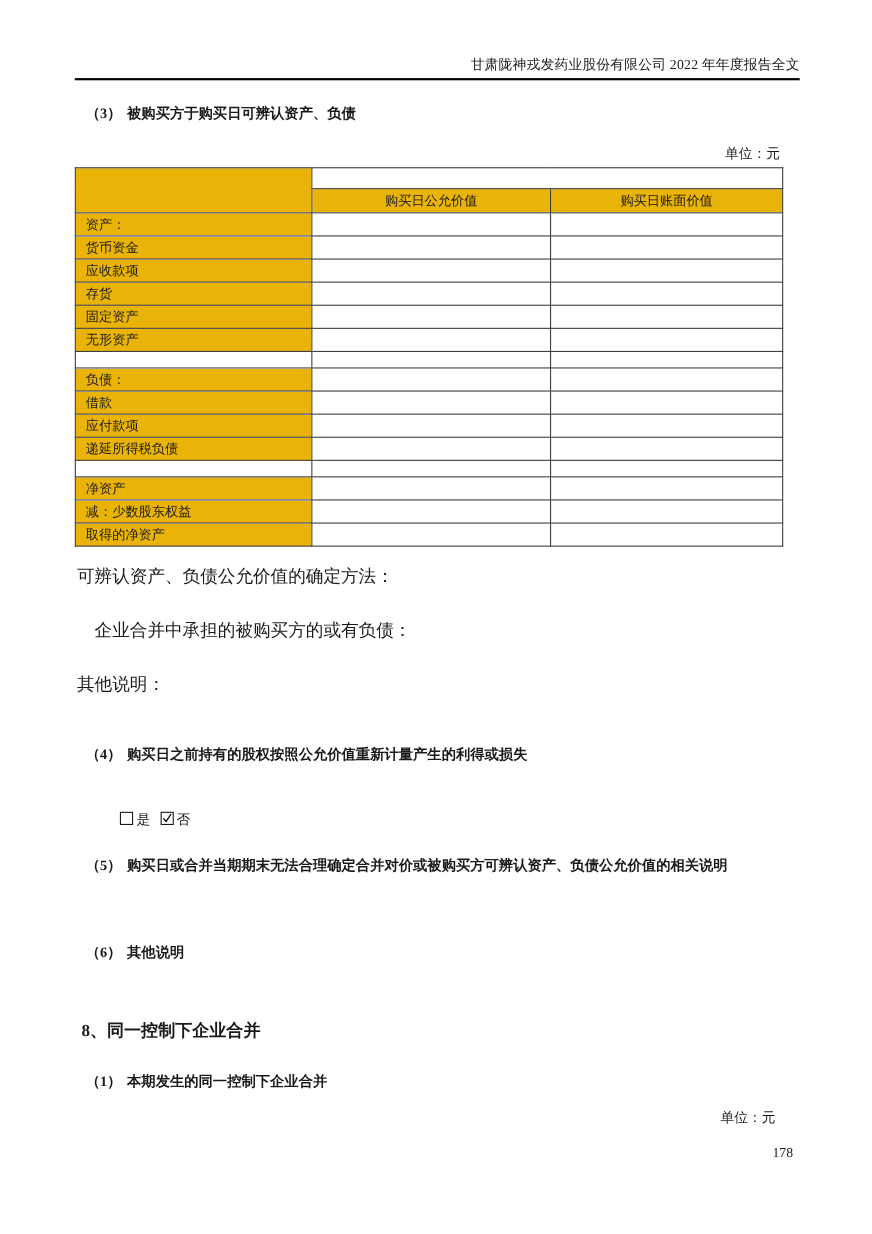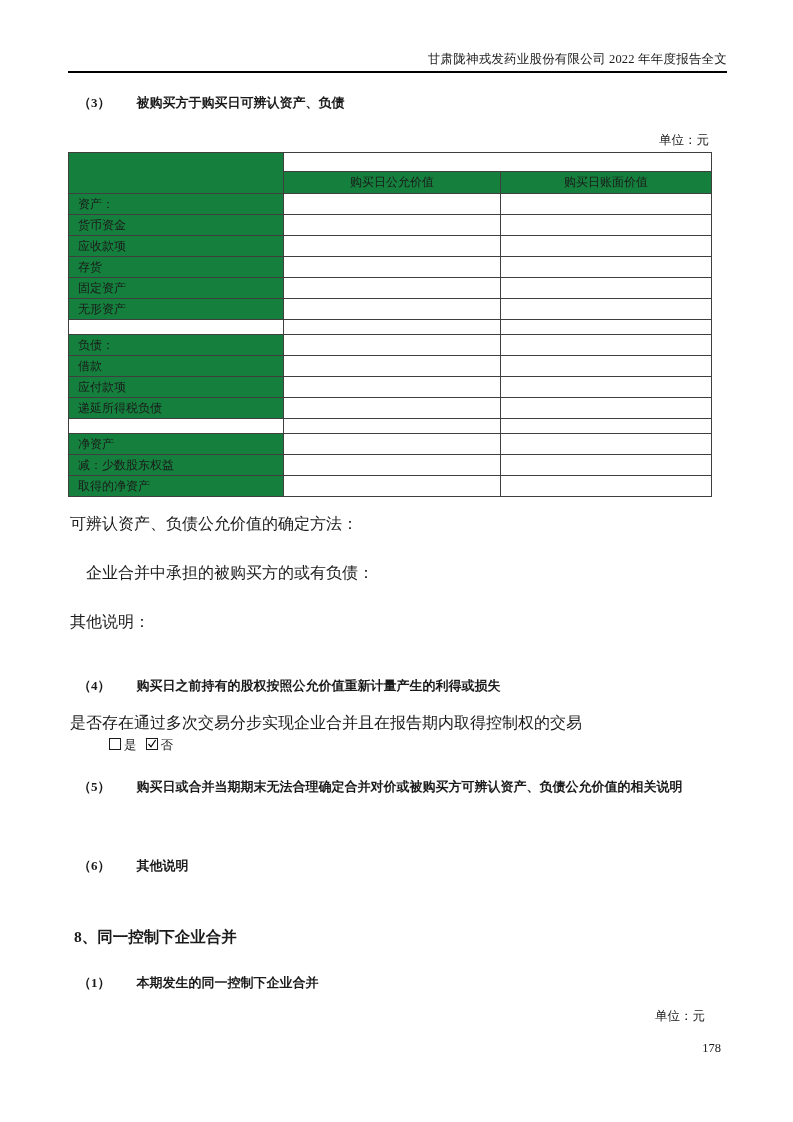--- a/index.html
+++ b/index.html
@@ -4,35 +4,35 @@
 <style>
   html,body{margin:0;padding:0;background:#888;}
   .page{
     position:relative;width:793px;height:1122px;margin:0 auto;background:#ffffff;
     font-family:"Liberation Serif","DejaVu Serif",serif;color:#1a1a1a;overflow:hidden;
   }
   .abs{position:absolute;}
   .header-title{top:51px;left:68px;right:66px;text-align:right;font-size:12.5px;letter-spacing:.2px;}
   .header-rule{top:71px;left:68px;width:659px;height:2px;background:#000;}
   .sec-heading{font-weight:700;font-size:13px;white-space:nowrap;}
-  .sec-heading .t{margin-left:26px;}
+  .sec-heading .t{margin-left:5px;}
   .unit{font-size:12.5px;}
   .unit-1{top:132px;right:84px;}
   .unit-2{top:1008px;right:88px;}
   .body-text{font-size:16px;}
   table.fin{
     border-collapse:collapse;table-layout:fixed;width:643px;
     position:absolute;top:152px;left:68px;
   }
   table.fin td,table.fin th{
     border:1px solid #3f3f3f;font-size:12px;font-weight:400;
     padding:0 2px 0 9px;text-align:left;overflow:hidden;white-space:nowrap;
   }
   table.fin th.colhead{text-align:center;padding:0;}
-  .shaded{background:#15803d;}
+  .shaded{background:#eab308;}
   tr.hrow1{height:19px;}
   tr.hrow2{height:22px;}
   tr.lrow{height:21px;}
   tr.erow{height:15px;}
   .s3-heading{top:94px;left:78px;}
   .note-1{top:514px;left:70px;}
   .note-2{top:563px;left:86px;}
   .note-3{top:612px;left:70px;}
   .s4-heading{top:677px;left:78px;}
   .q-line{top:713px;left:70px;}
@@ -159,21 +159,20 @@
   </table>
 
   <div class="abs body-text note-1">可辨认资产、负债公允价值的确定方法：</div>
   <div class="abs body-text note-2">企业合并中承担的被购买方的或有负债：</div>
   <div class="abs body-text note-3">其他说明：</div>
 
   <div class="abs sec-heading s4-heading">
     <span>（4）</span><span class="t">购买日之前持有的股权按照公允价值重新计量产生的利得或损失</span>
   </div>
 
-  <div class="abs body-text q-line">是否存在通过多次交易分步实现企业合并且在报告期内取得控制权的交易</div>
 
   <div class="abs check-line">
     <span class="cb-group"><span class="cb"></span><span>是</span></span><span><span class="cb"><svg width="10" height="10" viewBox="0 0 10 10">
             <path d="M1.5 5 L4 7.8 L8.6 1" stroke="#000" stroke-width="1.2" fill="none"></path>
           </svg></span><span>否</span></span>
   </div>
 
   <div class="abs sec-heading s5-heading">
     <span>（5）</span><span class="t">购买日或合并当期期末无法合理确定合并对价或被购买方可辨认资产、负债公允价值的相关说明</span>
   </div>

